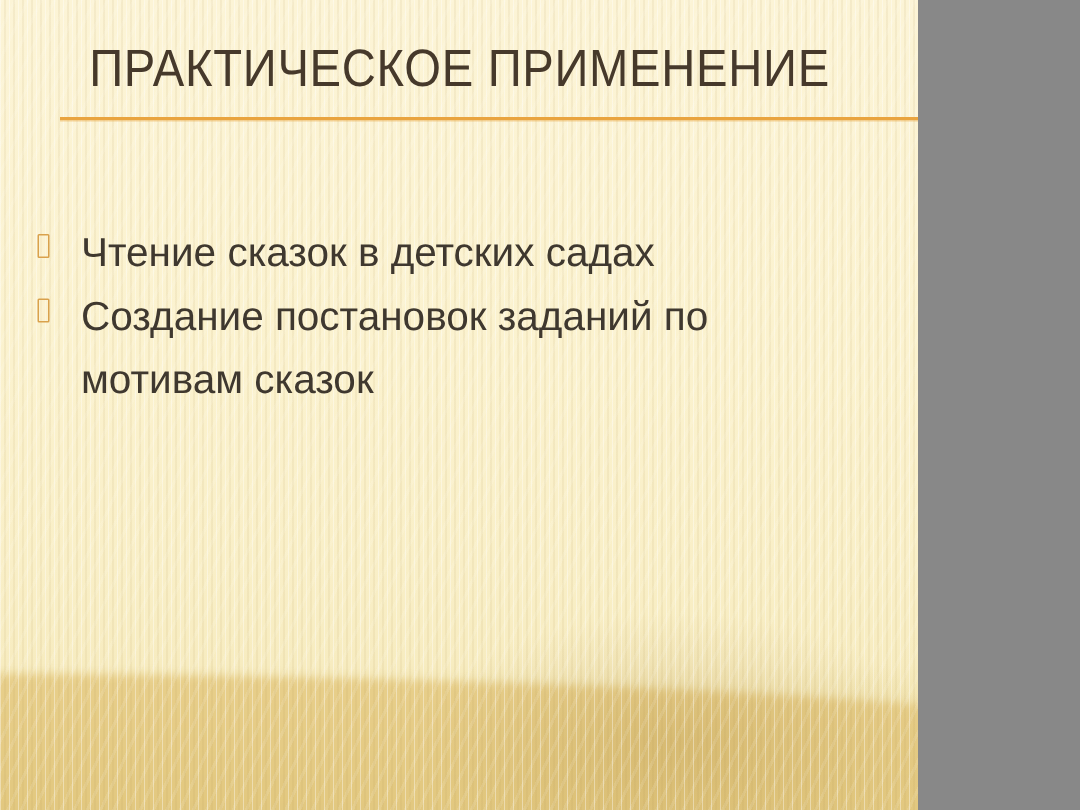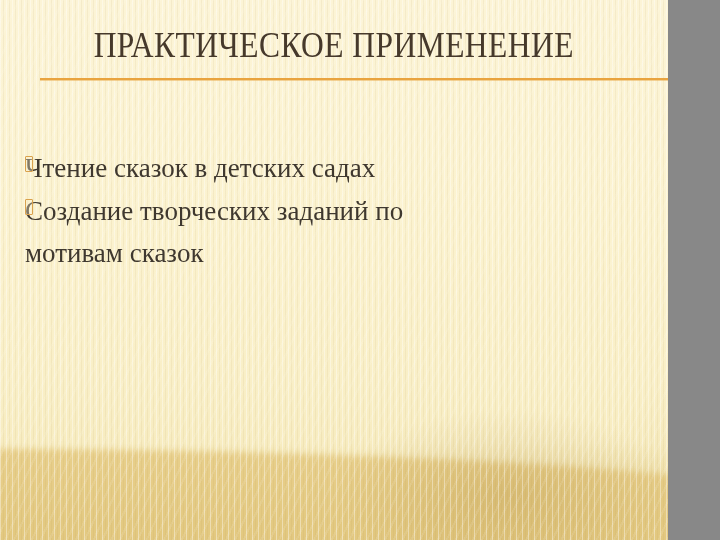--- a/index.html
+++ b/index.html
@@ -1,20 +1,20 @@
 <!DOCTYPE html>
 <html><head>
 <meta charset="utf-8">
 <style>
   html,body { margin:0; padding:0; background:#888; }
   .slide {
     position: relative;
-    width: 668px; height: 540px;
+    width: 612px; height: 540px;
     overflow: hidden;
-    font-family: Liberation Serif, serif;
+    font-family: Liberation Sans, sans-serif;
     background: #eab308;
   }
   
   .bg-base {
     position:absolute; inset:0;
     background: linear-gradient(180deg,
       #FCF4D6 0%, #FBF2CE 45%, #F9EFC7 70%, #F7ECC0 82%, #F3E6B4 86%, #EFDFA8 100%);
   }
   .bg-arc-right {
     position:absolute; inset:0;
@@ -67,21 +67,21 @@
     height:2px; background:#E9A43F;
     box-shadow: 0 1px 0 rgba(233,164,63,0.45);
   }
   
   .bullets {
     position:absolute; left:0; top:147px; width:690px;
     margin:0; padding:0; list-style:none;
   }
   .bullets li {
     position:relative;
-    margin:0; padding:0 0 0 25px;
+    margin:0; padding:0 0 0 54px;
     font-size:27px; line-height:42.5px;
     color:#3F382F;
   }
   .bullets .item-text { white-space: pre-line; }
   .bullet-box {
     position:absolute; left:25px; top:9px;
     width:6px; height:14px;
     border:1.5px solid #D9A14C;
     border-radius:1px;
     background: rgba(251,242,206,0.35);
@@ -104,18 +104,18 @@
   </h1>
   <div class="title-rule"></div>
 
   <ul class="bullets">
     <li>
       <span class="bullet-box"></span>
       <span class="item-text">Чтение сказок в детских садах</span>
     </li>
     <li>
       <span class="bullet-box"></span>
-      <span class="item-text">Создание творческих заданий по
+      <span class="item-text">Создание постановок заданий по
 мотивам сказок</span>
     </li>
   </ul>
 
 </div>
 
 </body></html>

